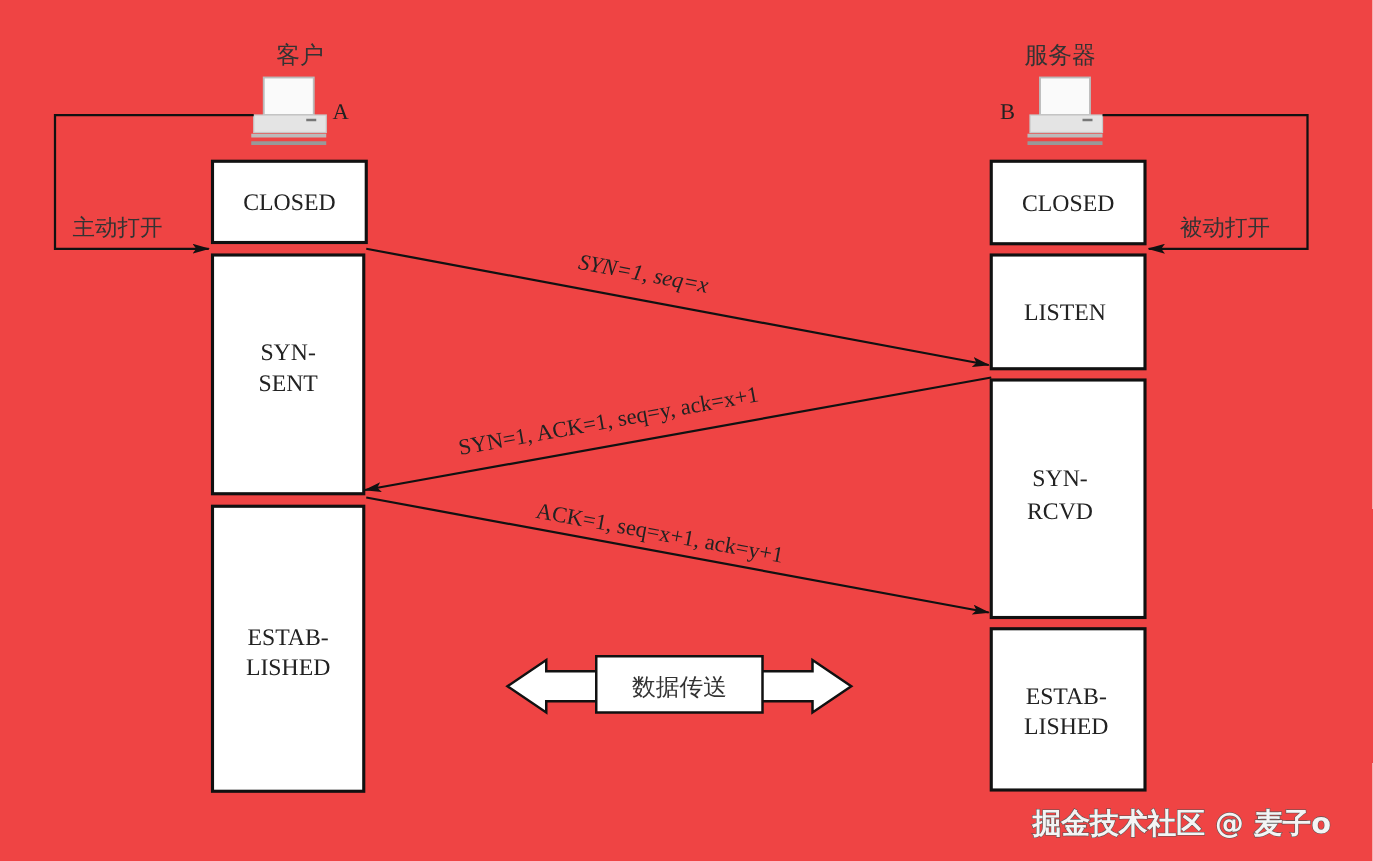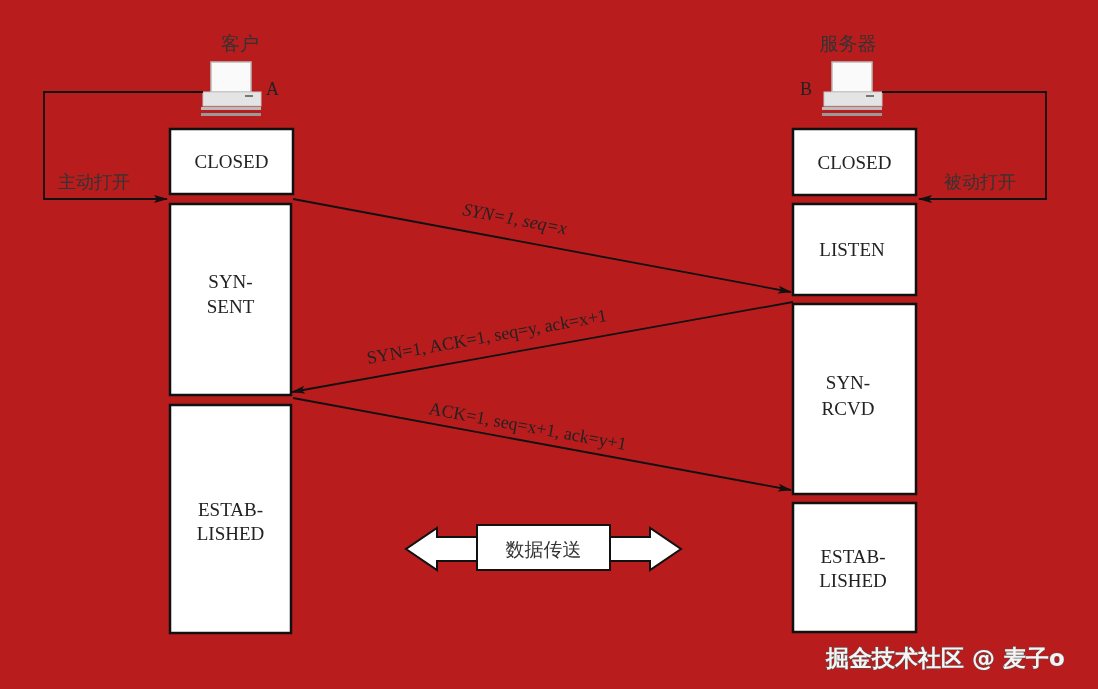--- a/index.html
+++ b/index.html
@@ -1,16 +1,16 @@
 <!DOCTYPE html>
 <html><head>
 <meta charset="utf-8">
 <style>
   html, body { margin: 0; padding: 0; background: #ffffff; }
-  #stage { position: relative; width: 1098px; height: 689px; background: #b91c1c; overflow: hidden; }
+  #stage { position: relative; width: 1098px; height: 689px; background: #ef4444; overflow: hidden; }
   svg { position: absolute; left: 0; top: 0; }
   .serif { font-family: "Liberation Serif", "DejaVu Serif", serif; fill: #222; }
   .cjk { font-family: "DejaVu Sans", sans-serif; fill: #333; }
   .watermark { font-family: "DejaVu Sans", sans-serif; font-weight: bold; fill: #f4f4f4; stroke: #555; stroke-width: 0.9px; paint-order: stroke; }
 </style>
 </head>
 <body>
 
 <div id="stage">
 <svg width="1098" height="689" viewBox="0 0 1098 689" xmlns="http://www.w3.org/2000/svg">

